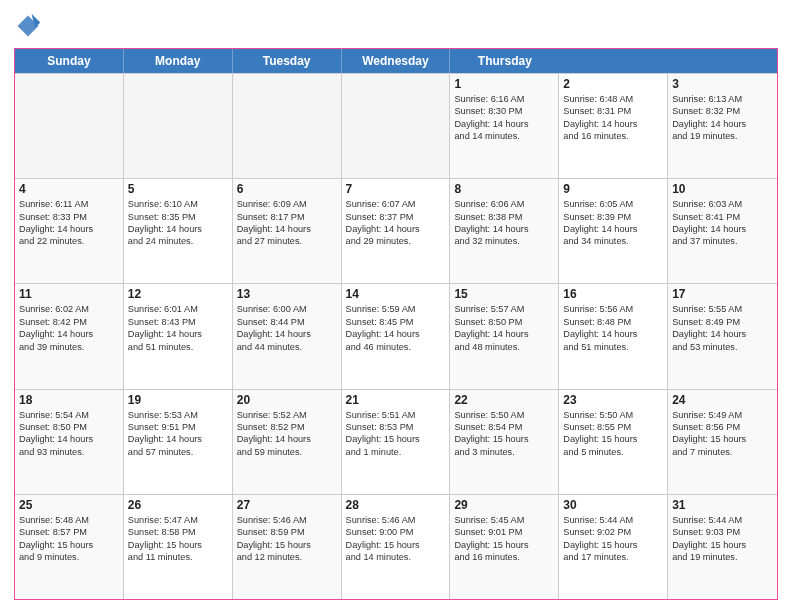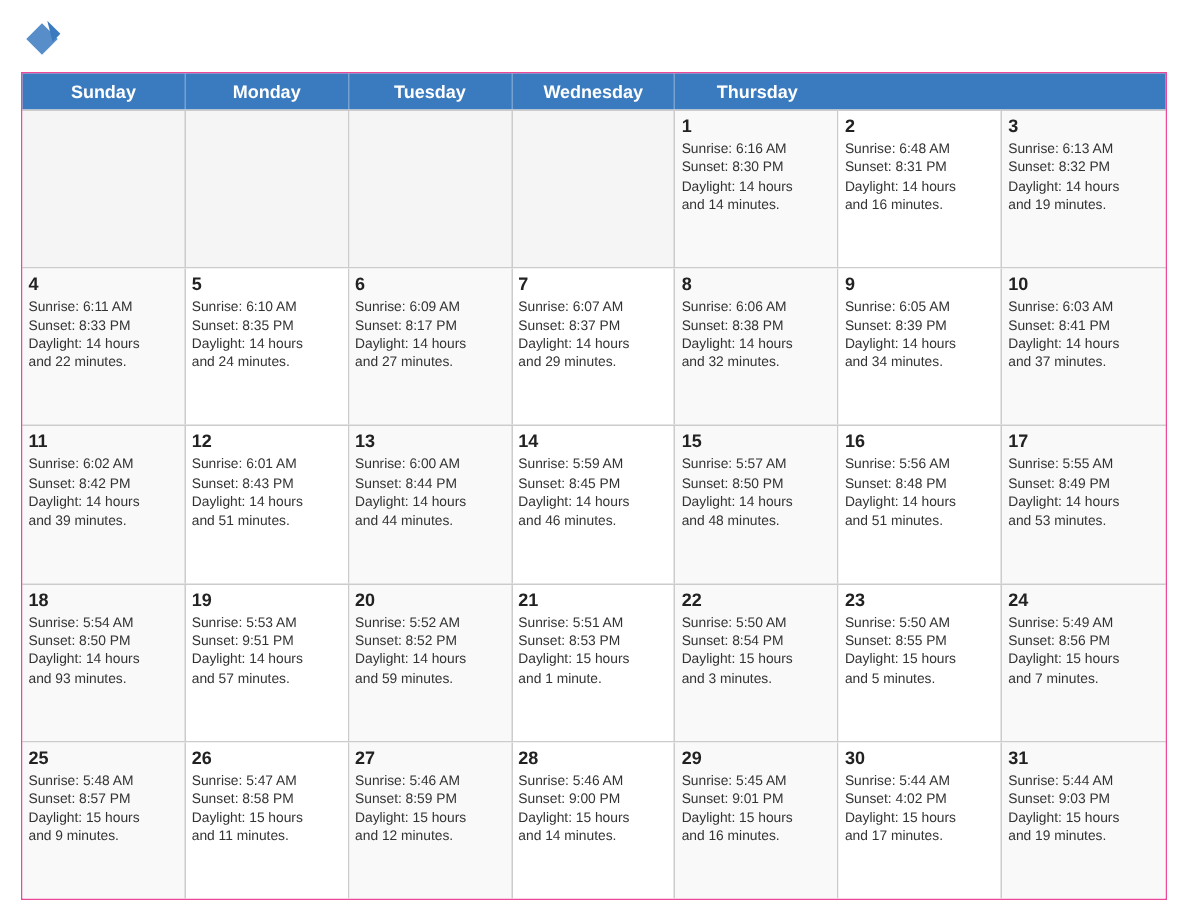--- a/index.html
+++ b/index.html
@@ -354,21 +354,21 @@
           <div class="cal-cell alt">
             <div class="day-num">29</div>
             <div class="cell-line">Sunrise: 5:45 AM</div>
             <div class="cell-line">Sunset: 9:01 PM</div>
             <div class="cell-line">Daylight: 15 hours</div>
             <div class="cell-line">and 16 minutes.</div>
           </div>
           <div class="cal-cell">
             <div class="day-num">30</div>
             <div class="cell-line">Sunrise: 5:44 AM</div>
-            <div class="cell-line">Sunset: 4:02 PM</div>
+            <div class="cell-line">Sunset: 9:02 PM</div>
             <div class="cell-line">Daylight: 15 hours</div>
             <div class="cell-line">and 17 minutes.</div>
           </div>
           <div class="cal-cell alt">
             <div class="day-num">31</div>
             <div class="cell-line">Sunrise: 5:44 AM</div>
             <div class="cell-line">Sunset: 9:03 PM</div>
             <div class="cell-line">Daylight: 15 hours</div>
             <div class="cell-line">and 19 minutes.</div>
           </div>

